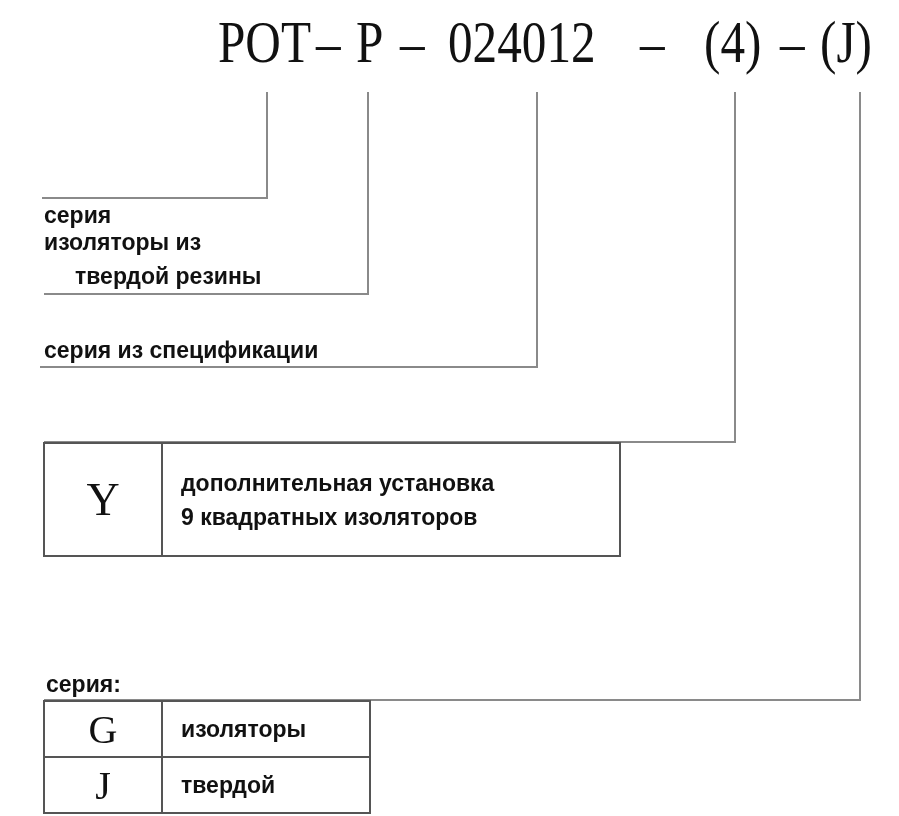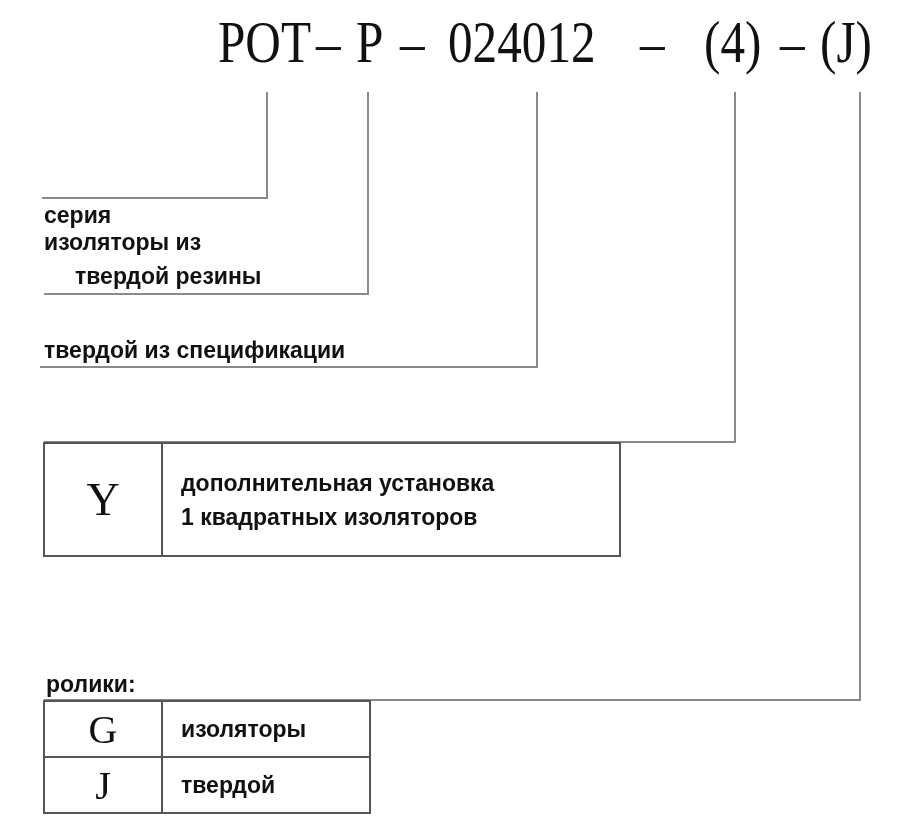--- a/index.html
+++ b/index.html
@@ -40,35 +40,35 @@
 
 <div class="vl" style="left:734px; top:92px; height:350px;"></div>
 <div class="hl" style="left:44px; top:441px; width:692px;"></div>
 
 <div class="vl" style="left:859px; top:92px; height:608px;"></div>
 <div class="hl" style="left:44px; top:699px; width:817px;"></div>
 
 <div class="lbl" style="left:44px; top:165px;margin-top:33px;">серия</div>
 <div class="lbl" style="left:44px; top:225px;">изоляторы из</div>
 <div class="lbl" style="left:44px; top:259px;margin-left:31px;">твердой резины</div>
-<div class="lbl" style="left:44px; top:333px;">твердой из спецификации</div>
+<div class="lbl" style="left:44px; top:333px;">серия из спецификации</div>
 
 <table class="box" style="left:43px; top:442px; width:578px; height:115px;">
   <tbody>
       <tr>
     <td class="letter" style="width:116px;">Y</td>
     <td class="desc">
       <div>дополнительная установка</div>
-      <div>1 квадратных изоляторов</div>
+      <div>9 квадратных изоляторов</div>
     </td>
   </tr>
 </tbody>
   </table>
 
-<div class="lbl" style="left:46px; top:667px;">ролики:</div>
+<div class="lbl" style="left:46px; top:667px;">серия:</div>
 <table class="box" style="left:43px; top:700px; width:328px; height:114px;">
   <tbody>
       <tr>
     <td class="letter" style="width:116px; font-size:40px;">G</td>
     <td class="desc">изоляторы</td>
   </tr>
   <tr>
     <td class="letter" style="width:116px; font-size:40px;">J</td>
     <td class="desc">твердой</td>
   </tr>

